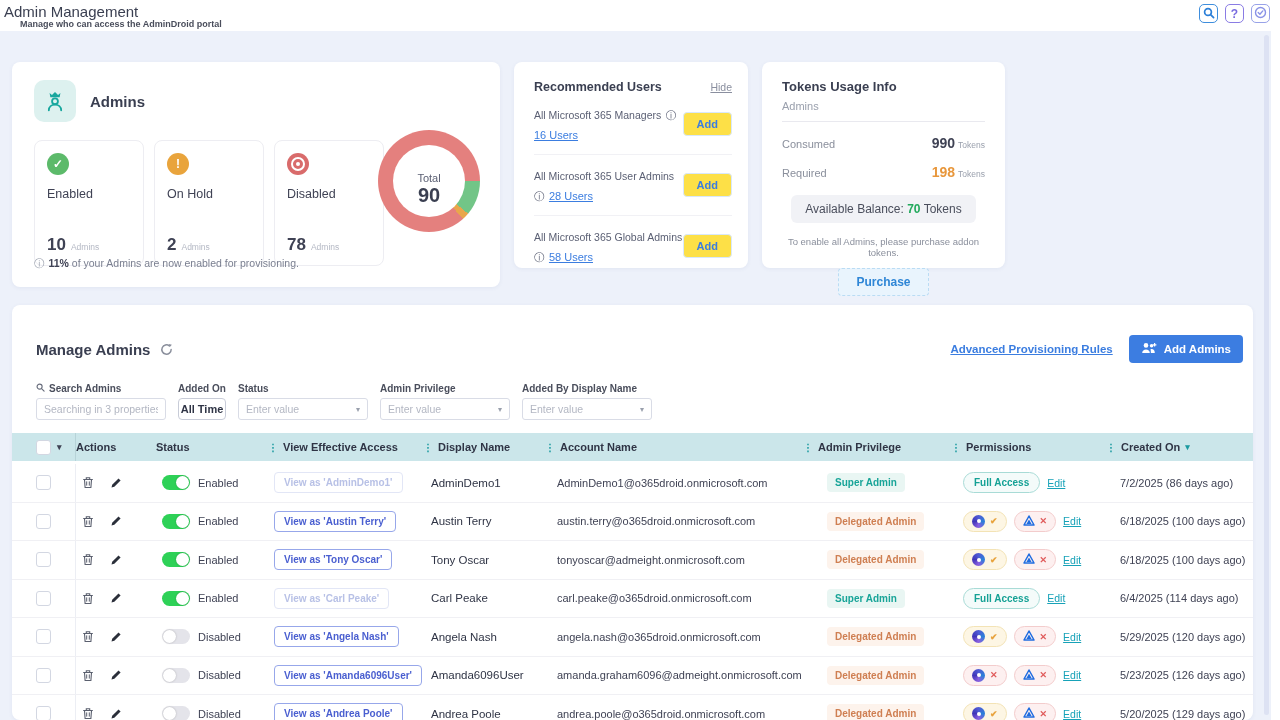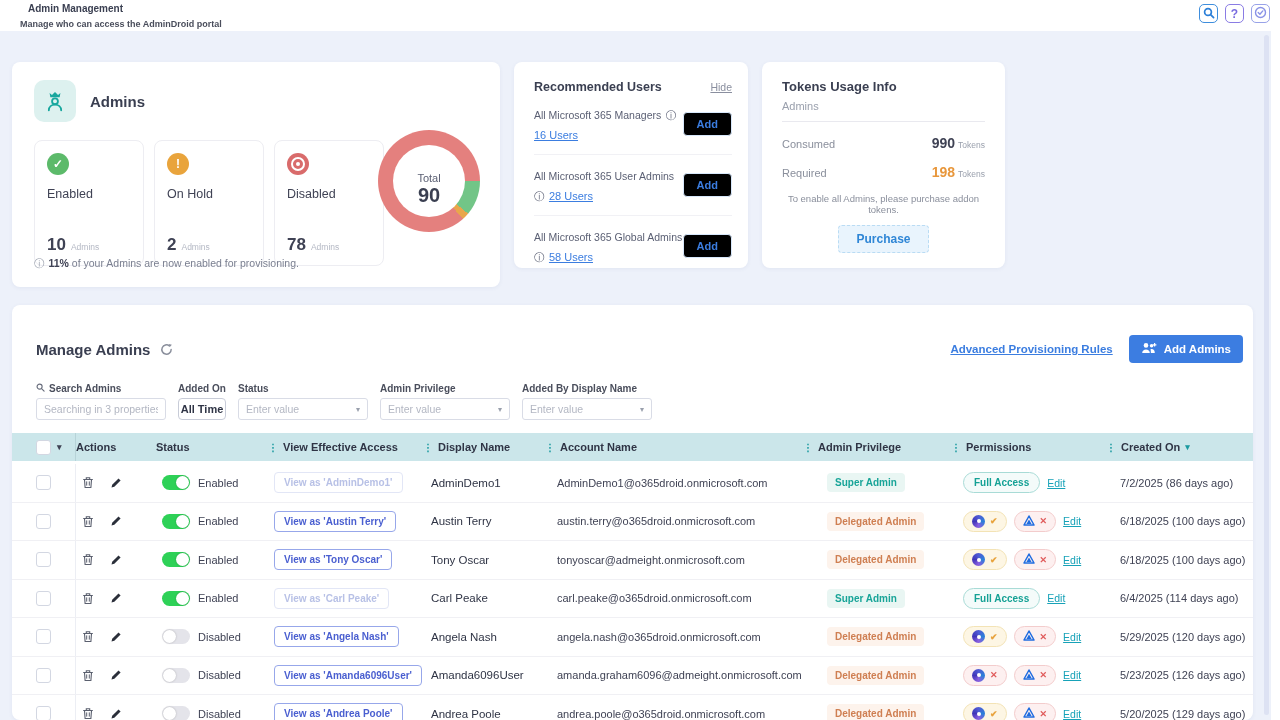--- a/index.html
+++ b/index.html
@@ -1,20 +1,20 @@
 <!DOCTYPE html>
 <html><head>
 <meta charset="utf-8">
 <style>
   html,body{margin:0;padding:0;}
   body{width:1280px;height:720px;overflow:hidden;font-family:"Liberation Sans",sans-serif;background:#fff;}
   .screen{position:relative;width:1280px;height:720px;background:#edf1fa;}
   
   .topbar{position:absolute;left:0;top:0;width:1280px;height:31px;background:#fff;}
-  .tb-title{position:absolute;left:28px;top:3px;font-size:10px;font-weight:bold;color:#3a3f51;}
+  .tb-title{position:absolute;left:4px;top:3px;font-size:15px;font-weight:normal;color:#3a3f51;}
   .tb-sub{position:absolute;left:20px;top:19px;font-size:9px;font-weight:bold;color:#4a4e5c;}
   .tb-icons{position:absolute;right:10px;top:4px;display:flex;gap:7px;}
   .tb-btn{width:19px;height:19px;border-radius:5px;display:flex;align-items:center;justify-content:center;background:#fff;box-sizing:border-box;cursor:pointer;}
   .tb-btn.search{border:1.5px solid #3e8edd;}
   .tb-btn.help{border:1.5px solid #8a7ce4;color:#7a6ce0;font-size:12px;font-weight:bold;}
   .tb-btn.releases{border:1.5px solid #98a2e8;}
   
   .card{position:absolute;background:#fff;border-radius:8px;box-shadow:0 1px 4px rgba(70,80,140,.07);}
   .card-admins{left:12px;top:62px;width:488px;height:225px;}
   .card-reco{left:514px;top:62px;width:234px;height:206px;}
@@ -45,21 +45,21 @@
   .ad-foot b{color:#3f4254;}
   
   .rc-inner{padding:18px 16px 0 20px;}
   .rc-head{display:flex;justify-content:space-between;align-items:center;}
   .rc-title{font-size:12.5px;font-weight:bold;color:#3a3f51;}
   .rc-hide{font-size:10.5px;color:#8a8f9f;text-decoration:underline;cursor:pointer;}
   .rc-item{display:flex;justify-content:space-between;align-items:center;padding:11px 0 11px 0;border-bottom:1px solid #f1f1f5;}
   .rc-item:last-child{border-bottom:none;}
   .rc-name{font-size:10.5px;color:#5a5f73;}
   .rc-users{display:inline-block;margin-top:6px;font-size:11px;color:#3b7de0;text-decoration:underline;cursor:pointer;}
-  .rc-add{background:#000000;border:1px solid #d8e8fb;border-radius:4px;color:#3b7de0;font-size:11px;font-weight:bold;padding:5px 13px;cursor:pointer;font-family:inherit;}
+  .rc-add{background:#fde047;border:1px solid #d8e8fb;border-radius:4px;color:#3b7de0;font-size:11px;font-weight:bold;padding:5px 13px;cursor:pointer;font-family:inherit;}
   
   .tk-inner{padding:17px 20px 0 20px;}
   .tk-title{font-size:13px;font-weight:bold;color:#3a3f51;}
   .tk-sub{margin-top:6px;font-size:11px;color:#9aa0ad;}
   .tk-hr{margin-top:9px;border:none;border-top:1px solid #e9e9ef;}
   .tk-row{display:flex;justify-content:space-between;align-items:baseline;margin-top:13px;}
   .tk-lab{font-size:11px;color:#8a8f9c;}
   .tk-val{font-size:14px;font-weight:bold;color:#3f4254;}
   .tk-val.orange{color:#e8973c;}
   .tk-unit{font-size:8.5px;color:#9aa0ad;margin-left:3px;font-weight:normal;}
@@ -250,20 +250,23 @@
       <div class="tk-sub">Admins</div>
       <hr class="tk-hr">
       <div class="tk-row">
         <span class="tk-lab">Consumed</span>
         <span class="tk-val"><span>990</span><span class="tk-unit">Tokens</span></span>
       </div>
       <div class="tk-row">
         <span class="tk-lab">Required</span>
         <span class="tk-val orange"><span>198</span><span class="tk-unit">Tokens</span></span>
       </div>
+      <div class="tk-balance">
+        <span>Available Balance:</span> <b class="green">70</b> <span>Tokens</span>
+      </div>
       <div class="tk-note">To enable all Admins, please purchase addon tokens.</div>
       <button class="tk-buy">Purchase</button>
     </div>
   </div>
 
   <div class="card card-manage">
     <div class="m-head">
       <div class="m-title-wrap">
         <span class="m-title">Manage Admins</span>
         <span class="aicon">

